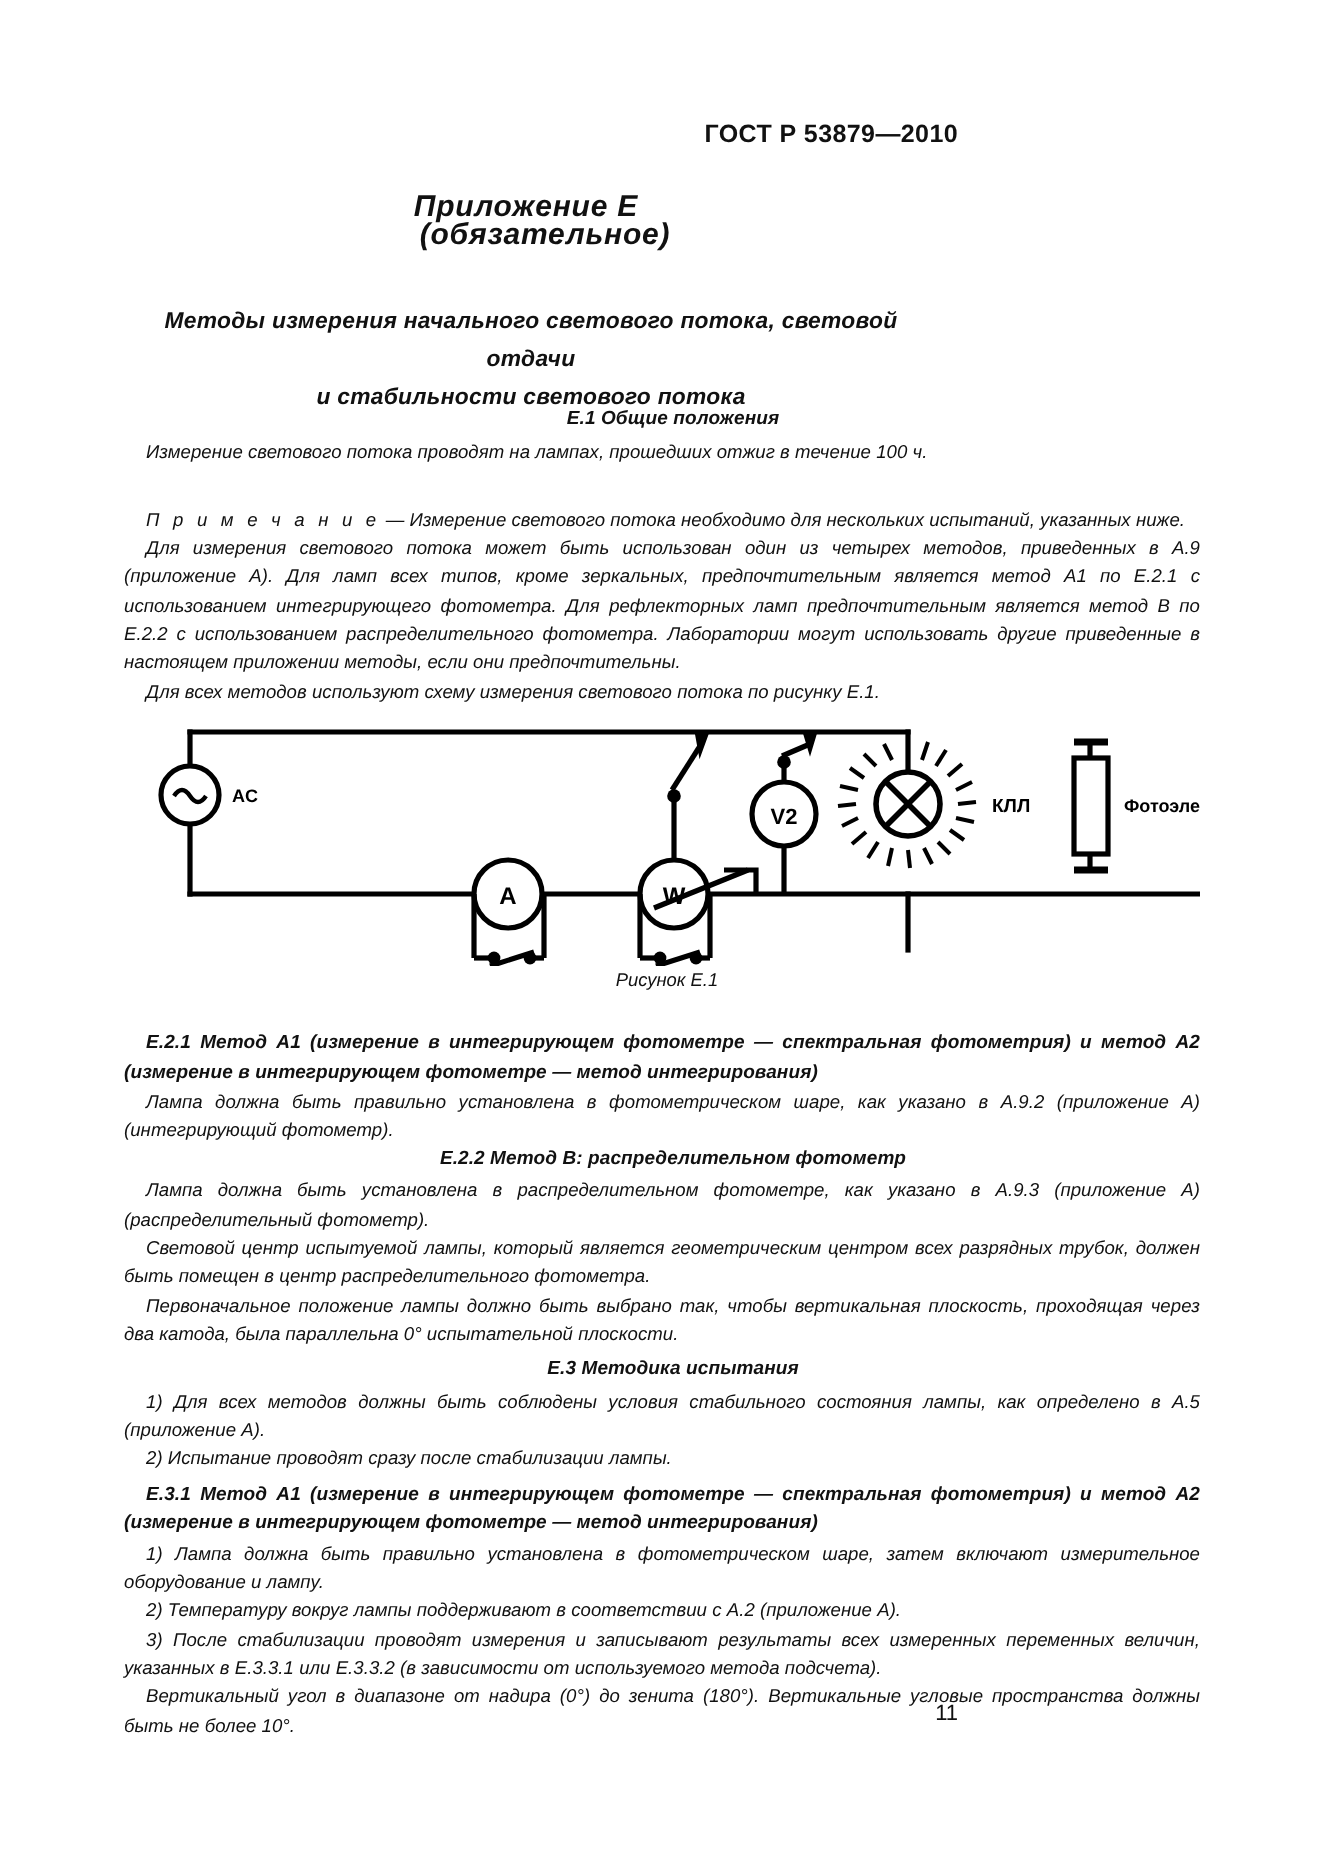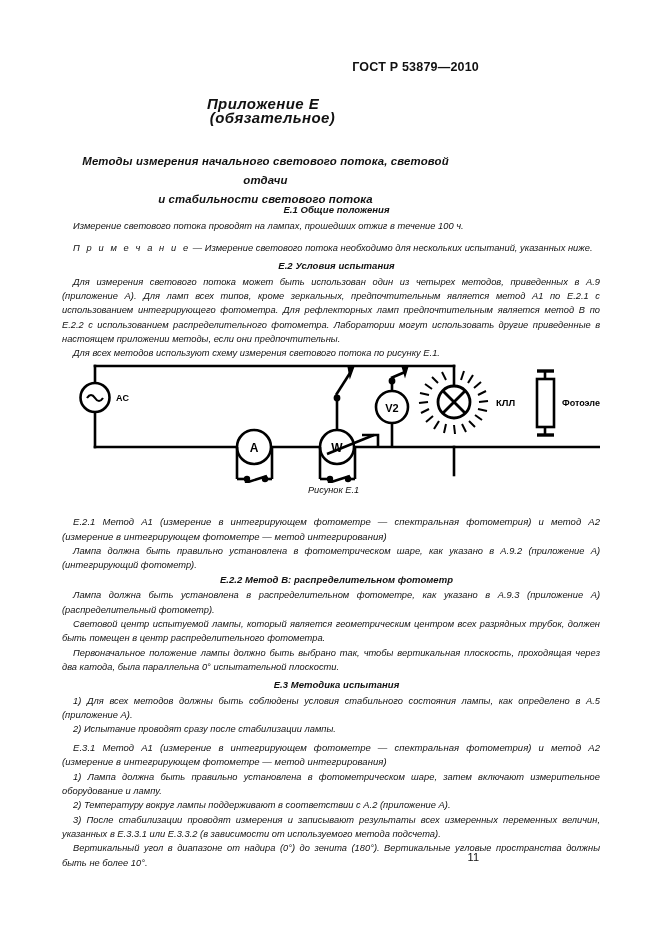--- a/index.html
+++ b/index.html
@@ -85,40 +85,40 @@
     line-height: 14.6px;
     margin: 0 0 1px 11px;
     letter-spacing: 0.05px;
     text-align: center;
   }
   .h-sec.tight { margin-top: 4px; }
 
   .h-sec-wide {
     font-family: "Liberation Sans", "DejaVu Sans", sans-serif;
     font-style: italic;
-    font-weight: normal;
+    font-weight: bold;
     font-size: 9.5px;
     line-height: 14.6px;
     margin: 4px 0 0 0;
     text-align: justify;
     text-indent: 11px;
     letter-spacing: 0.05px;
   }
 
   p.para {
     font-family: "Liberation Sans", "DejaVu Sans", sans-serif;
     font-style: italic;
     font-size: 9.3px;
     line-height: 14.3px;
     margin: 0;
     text-align: justify;
     text-indent: 11px;
     letter-spacing: 0.02px;
   }
-  p.para.note { text-indent: 11px; margin-top: 8px; }
+  p.para.note { text-indent: 11px; margin-top: 20px; }
 
   .spaced {
     letter-spacing: 2.1px;
   }
 
   
   .figure-wrap {
     position: absolute;
     left: 62px;
     top: 357px;
@@ -163,21 +163,20 @@
   </div>
 
   <div class="content">
 
     <div class="h-sec">Е.1  Общие положения</div>
 
     <p class="para">Измерение светового потока проводят на лампах, прошедших отжиг в течение 100 ч.</p>
 
     <p class="para note"><span class="spaced">П р и м е ч а н и е</span><span> — Измерение светового потока необходимо для нескольких испытаний, указанных ниже.</span></p>
 
-    <div class="h-sec tight">Е.2  Условия испытания</div>
 
     <p class="para">Для измерения светового потока может быть использован один из четырех методов, приведенных в А.9 (приложение А). Для ламп всех типов, кроме зеркальных, предпочтительным является метод А1 по Е.2.1 с использованием интегрирующего фотометра. Для рефлекторных ламп предпочтительным является метод В по Е.2.2 с использованием распределительного фотометра. Лаборатории могут использовать другие приведенные в настоящем приложении методы, если они предпочтительны.</p>
 
     <p class="para">Для всех методов используют схему измерения светового потока по рисунку Е.1.</p>
   </div>
 
   <div class="figure-wrap">
     <svg width="538" height="126" viewBox="0 0 538 126">
       <g stroke="#000" fill="none" stroke-width="2.6" stroke-linecap="square">
 

